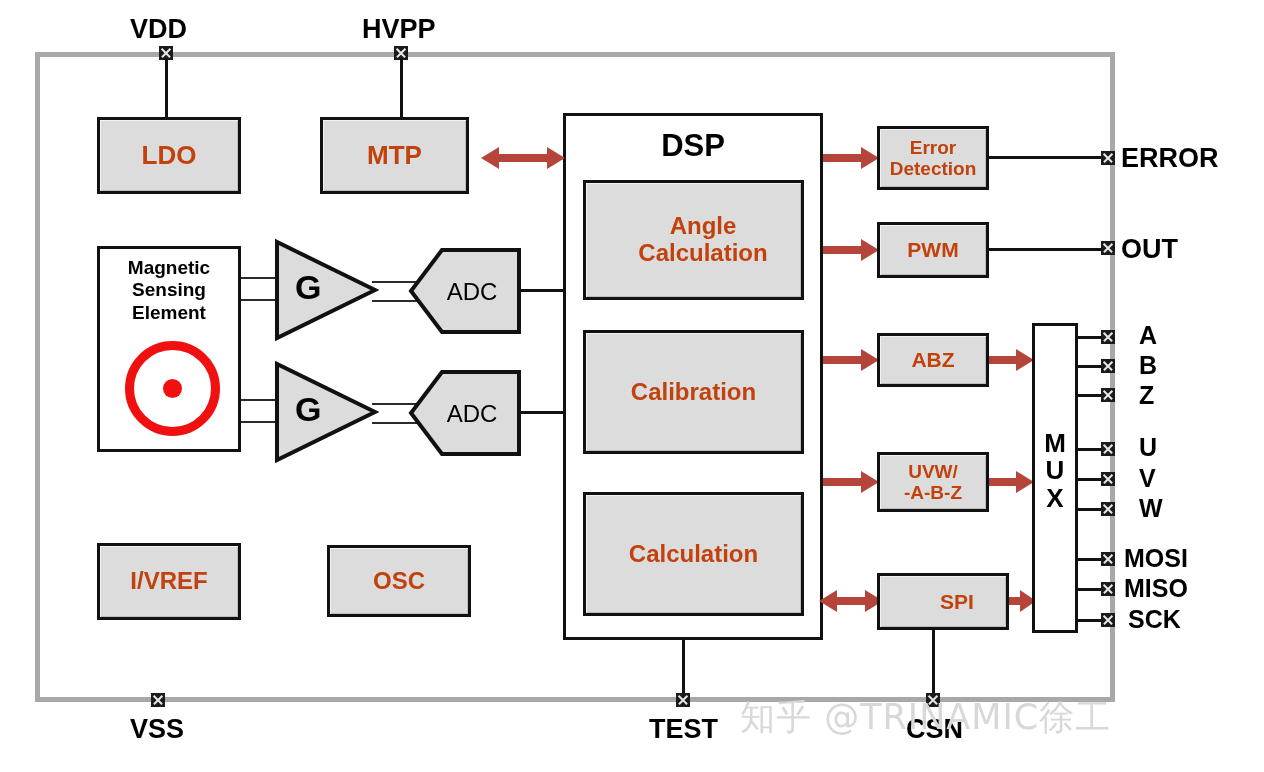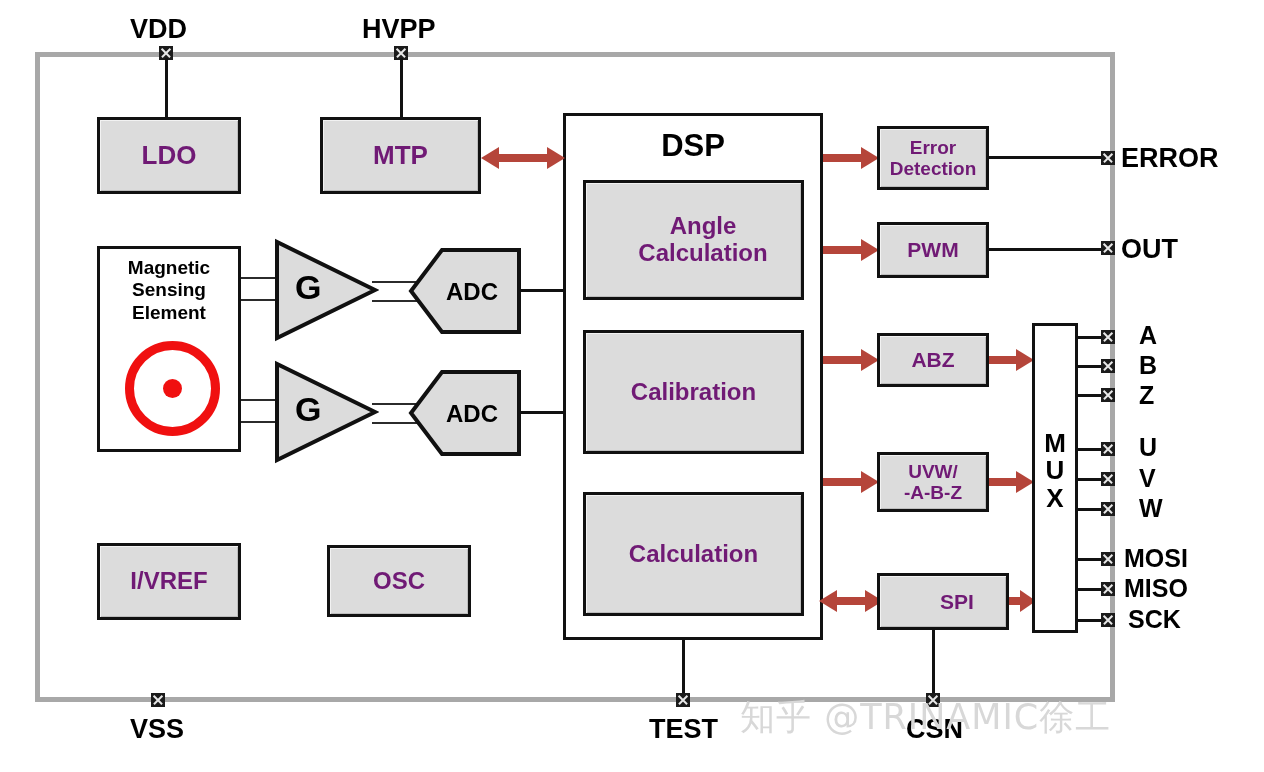--- a/index.html
+++ b/index.html
@@ -16,21 +16,21 @@
   .chip-outline{
     position:absolute;border:5px solid #a8a8a8;background:transparent;
     box-sizing:border-box;
   }
 
   
   .block{
     position:absolute;box-sizing:border-box;
     background:#dcdcdc;border:3px solid #111;
     display:flex;align-items:center;justify-content:center;text-align:center;
-    font-weight:bold;color:#701a75;line-height:1.12;
+    font-weight:bold;color:#c2410c;line-height:1.12;
     box-shadow:inset 1px 1px 0 #f2f2f2, inset -1px -1px 0 #bdbdbd;
   }
   .block span{display:block;}
 
   
   .block-white{
     position:absolute;box-sizing:border-box;
     background:#ffffff;border:3px solid #111;
   }
 
@@ -52,21 +52,21 @@
   .tri{position:absolute;}
   .tri svg{display:block;}
   .tri-label{
     position:absolute;font-weight:bold;font-size:34px;color:#000;
   }
 
   
   .adc{position:absolute;}
   .adc svg{display:block;}
   .adc-label{
-    position:absolute;font-weight:bold;font-size:24px;color:#000;
+    position:absolute;font-weight:normal;font-size:24px;color:#000;
     width:100%;text-align:center;
   }
 
   
   .wire{position:absolute;background:#111;}
   .wire-h{height:3px;}
   .wire-v{width:3px;}
   
   .wire-thin{position:absolute;background:#2b2b2b;height:2px;}
 
@@ -109,21 +109,21 @@
   <div class="wire wire-v" style="left:165px;top:58px;height:62px;"></div>
 
   <div class="pin-label" style="left:362px;top:14px;font-size:27px;">HVPP</div>
   <div class="pad" style="left:394px;top:46px;"></div>
   <div class="wire wire-v" style="left:400px;top:58px;height:62px;"></div>
 
   <div class="block" style="left:97px;top:117px;width:144px;height:77px;font-size:26px;">
     <span>LDO</span>
   </div>
 
-  <div class="block" style="left:320px;top:117px;width:161px;height:77px;font-size:26px;">
+  <div class="block" style="left:320px;top:117px;width:149px;height:77px;font-size:26px;">
     <span>MTP</span>
   </div>
 
   <div class="mse" style="left:97px;top:246px;width:144px;height:206px;">
     <div class="mse-label">
       <span>Magnetic</span>
       <span>Sensing</span>
       <span>Element</span>
     </div>
     <div class="mse-ring" style="left:25px;top:92px;width:95px;height:95px;"></div>

